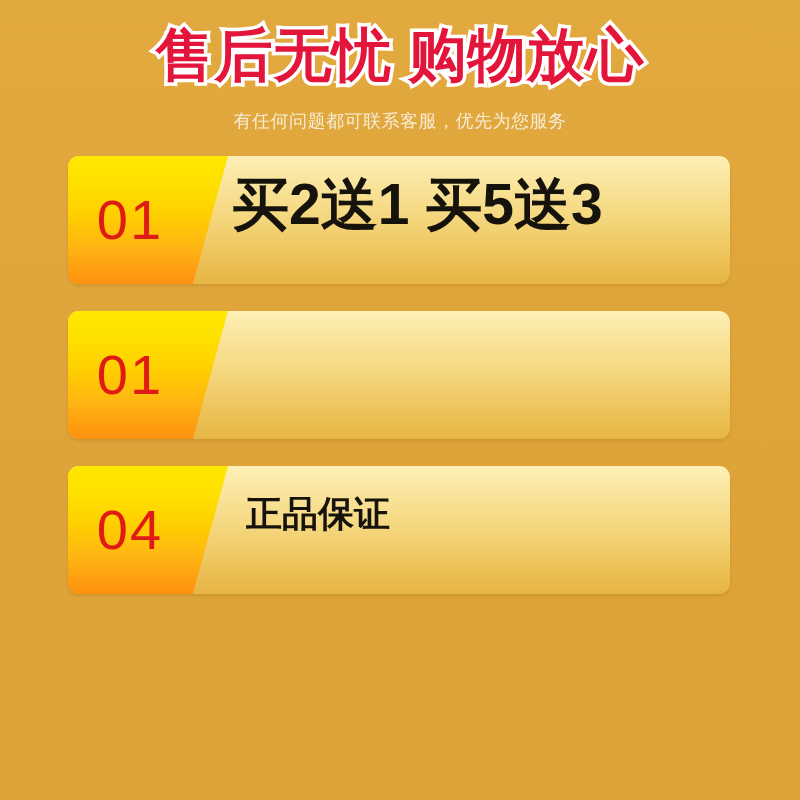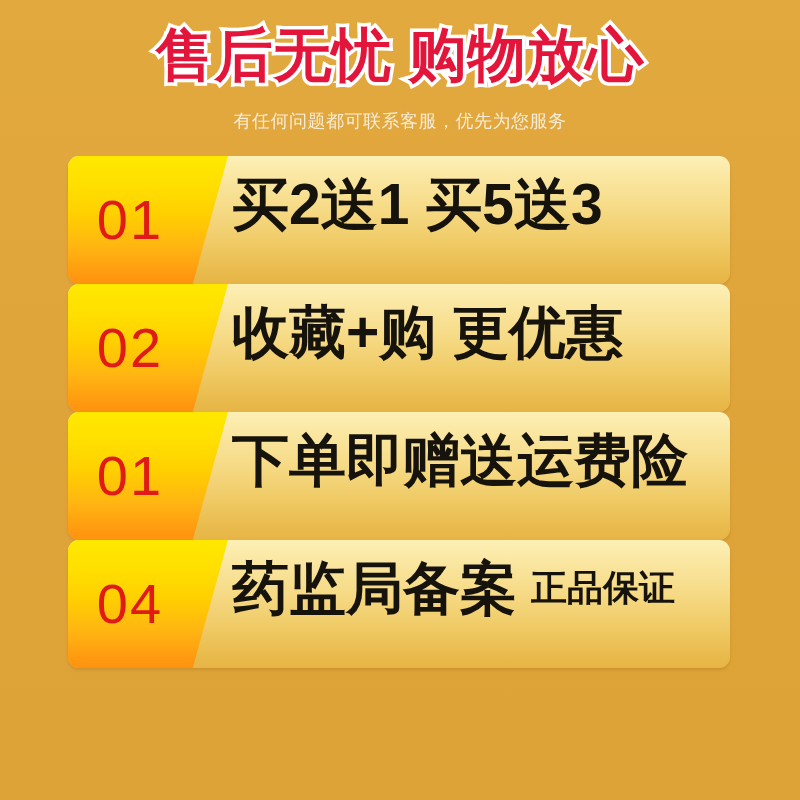--- a/index.html
+++ b/index.html
@@ -66,20 +66,21 @@
     position: absolute;
     left: 68px;
     top: 156px;
     width: 662px;
   }
 
   .row {
     position: relative;
     width: 662px;
     height: 128px;
+    margin-bottom: 27px;
     border-radius: 11px;
     overflow: hidden;
     background-image: linear-gradient(180deg,
         #FDF0B6 0%,
         #FAE6A0 18%,
         #F6DA85 42%,
         #EFC963 70%,
         #E9BB4D 90%,
         #E6B545 100%);
     box-shadow: 0 2px 3px rgba(120, 75, 10, 0.18);
@@ -162,44 +163,30 @@
     <div class="row">
       <div class="badge">
         <div class="badge-num">01</div>
       </div>
       <div class="row-text">
         <span class="row-main">买2送1  买5送3</span>
 
       </div>
     </div>
 
-    <div class="row">
-      <div class="badge">
-        <div class="badge-num">02</div>
-      </div>
-      <div class="row-text">
-        <span class="row-main">收藏+购 更优惠</span>
-
-      </div>
-    </div>
 
     <div class="row">
       <div class="badge">
         <div class="badge-num">01</div>
-      </div>
-      <div class="row-text">
-        <span class="row-main">下单即赠送运费险</span>
-
       </div>
     </div>
 
     <div class="row">
       <div class="badge">
         <div class="badge-num">04</div>
       </div>
       <div class="row-text">
-        <span class="row-main">药监局备案</span>
         <span class="row-sub">正品保证</span>
       </div>
     </div>
 
   </div>
 </div>
 
 </body></html>

